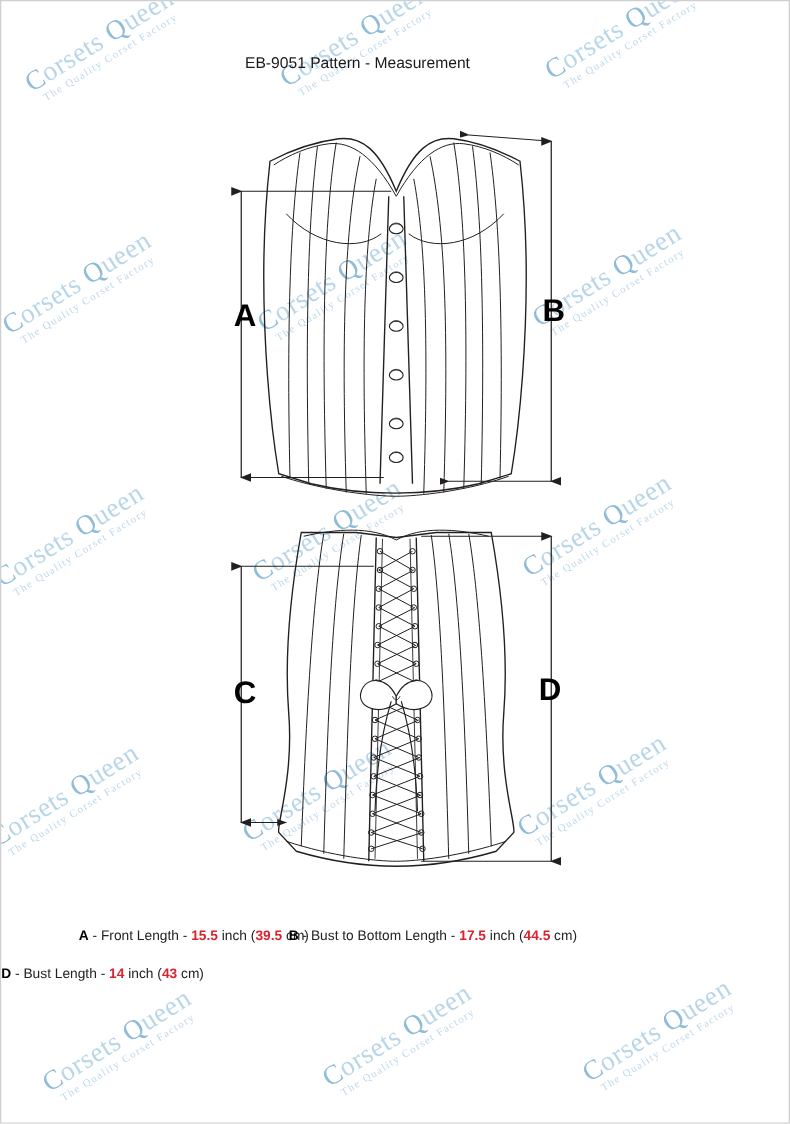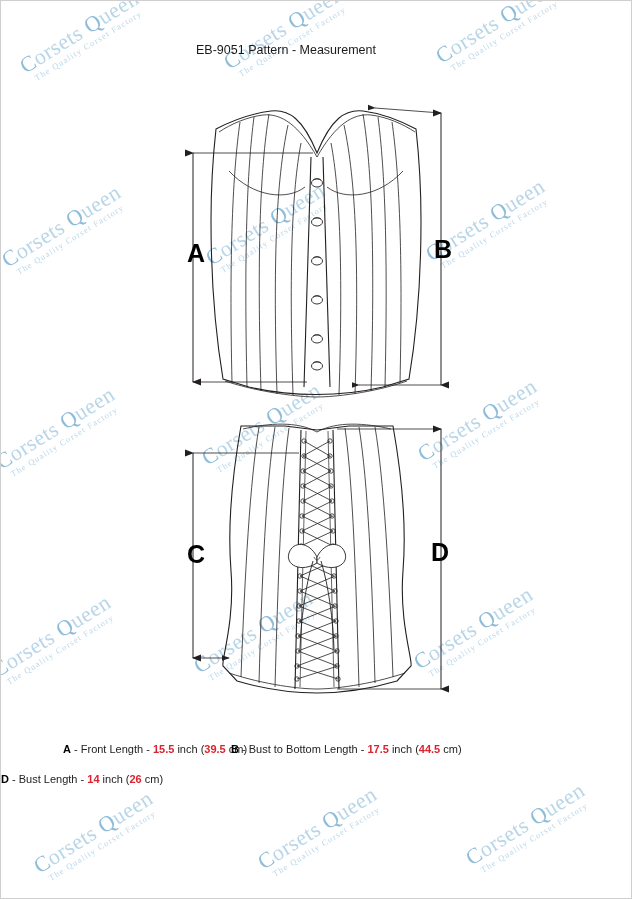--- a/index.html
+++ b/index.html
@@ -402,19 +402,19 @@
     </div>
 
     <div class="legend-row">
       <div class="legend-cell c2">
         <span class="legend-letter">D</span>
         <span>-</span>
         <span>Bust Length</span>
         <span>-</span>
         <span class="legend-val">14</span>
         <span>inch</span>
-        <span>(</span><span class="legend-cm">26</span>
+        <span>(</span><span class="legend-cm">43</span>
         <span>cm</span><span>)</span>
       </div>
     </div>
   </div>
 
 </div>
 
 </body></html>

